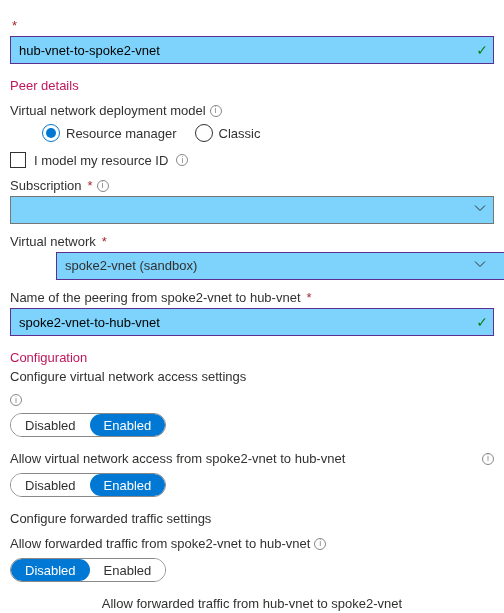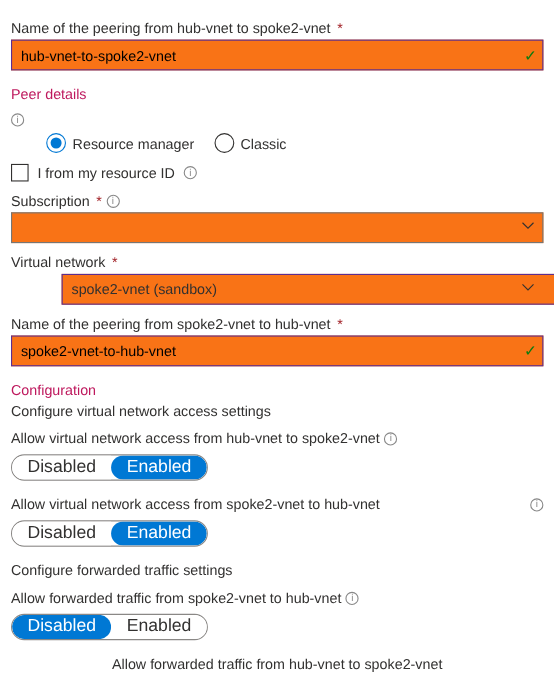--- a/index.html
+++ b/index.html
@@ -17,21 +17,21 @@
     width: 12px; height: 12px; border: 1px solid #888; border-radius: 50%;
     display: inline-flex; align-items: center; justify-content: center;
     font-size: 9px; color: #888; line-height: 1;
   }
   .text-input, .select-input {
     width: 100%;
     height: 28px;
     border: 1px solid #767676;
     padding: 0 28px 0 8px;
     font-size: 13px;
-    background: #f97316;
+    background: #7dd3fc;
     position: relative;
   }
   .valid { border-color: #5c2e91; }
   .input-wrap { position: relative; }
   .check-icon {
     position: absolute; right: 6px; top: 50%; transform: translateY(-50%);
     color: #107c10; font-size: 14px;
   }
   .chevron {
     position: absolute; right: 8px; top: 50%; transform: translateY(-50%);
@@ -48,63 +48,63 @@
   .radio-inner { width: 10px; height: 10px; border-radius: 50%; background: #0078d4; }
   .check-row { display: flex; align-items: center; gap: 8px; margin-top: 10px; }
   .checkbox {
     width: 16px; height: 16px; border: 1px solid #323130; background: #fff;
   }
   .toggle-group {
     display: inline-flex; border: 1px solid #8a8886; border-radius: 14px;
     overflow: hidden; margin-top: 4px; height: 24px;
   }
   .toggle-btn {
-    padding: 0 14px; font-size: 16px; display: flex; align-items: center;
+    padding: 0 14px; font-size: 13px; display: flex; align-items: center;
     background: #fff; color: #323130; border: none;
   }
   .toggle-btn.active {
     background: #0078d4; color: #fff; border-radius: 12px;
   }
   .spacer-sm { height: 4px; }
 </style>
 </head>
 <body>
 
 
 
 
 <div class="field-label">
-  <span>Name of the peering from hub-vnet to spoke2-vnet</span>
   <span class="req">*</span>
 </div>
 <div class="input-wrap">
   <input class="text-input valid" value="hub-vnet-to-spoke2-vnet" style="">
   <span class="check-icon">✓</span>
 </div>
 
 
 <div class="section-title">Peer details</div>
 <div class="field-label">
+  <span>Virtual network deployment model</span>
   <span class="info-icon">i</span>
 </div>
 <div class="radio-row">
   <div class="radio-opt">
     <span class="radio-outer selected">
         <span class="radio-inner"></span>
       </span>
     <span>Resource manager</span>
   </div>
   <div class="radio-opt">
     <span class="radio-outer"></span>
     <span>Classic</span>
   </div>
 </div>
 <div class="check-row">
   <span class="checkbox"></span>
-  <span>I from my resource ID</span>
+  <span>I model my resource ID</span>
   <span class="info-icon">i</span>
 </div>
 
 
 <div class="field-label">
   <span>Subscription</span>
   <span class="req">*</span>
   <span class="info-icon">i</span>
 </div>
 <div class="input-wrap">
@@ -139,21 +139,20 @@
   <input class="text-input valid" value="spoke2-vnet-to-hub-vnet" style="">
   <span class="check-icon">✓</span>
 </div>
 
 
 <div class="section-title">Configuration</div>
 <div class="spacer-sm"></div>
 <div>Configure virtual network access settings</div>
 
 <div class="field-label">
-  <span>Allow virtual network access from hub-vnet to spoke2-vnet</span>
   <span class="info-icon">i</span>
 </div>
 <div class="toggle-group">
   <button class="toggle-btn">Disabled</button>
   <button class="toggle-btn active">Enabled</button>
 </div>
 
 <div class="field-label" style="margin-top:14px;justify-content:space-between;">
   <span>Allow virtual network access from spoke2-vnet to hub-vnet</span>
   <span class="info-icon">i</span>

